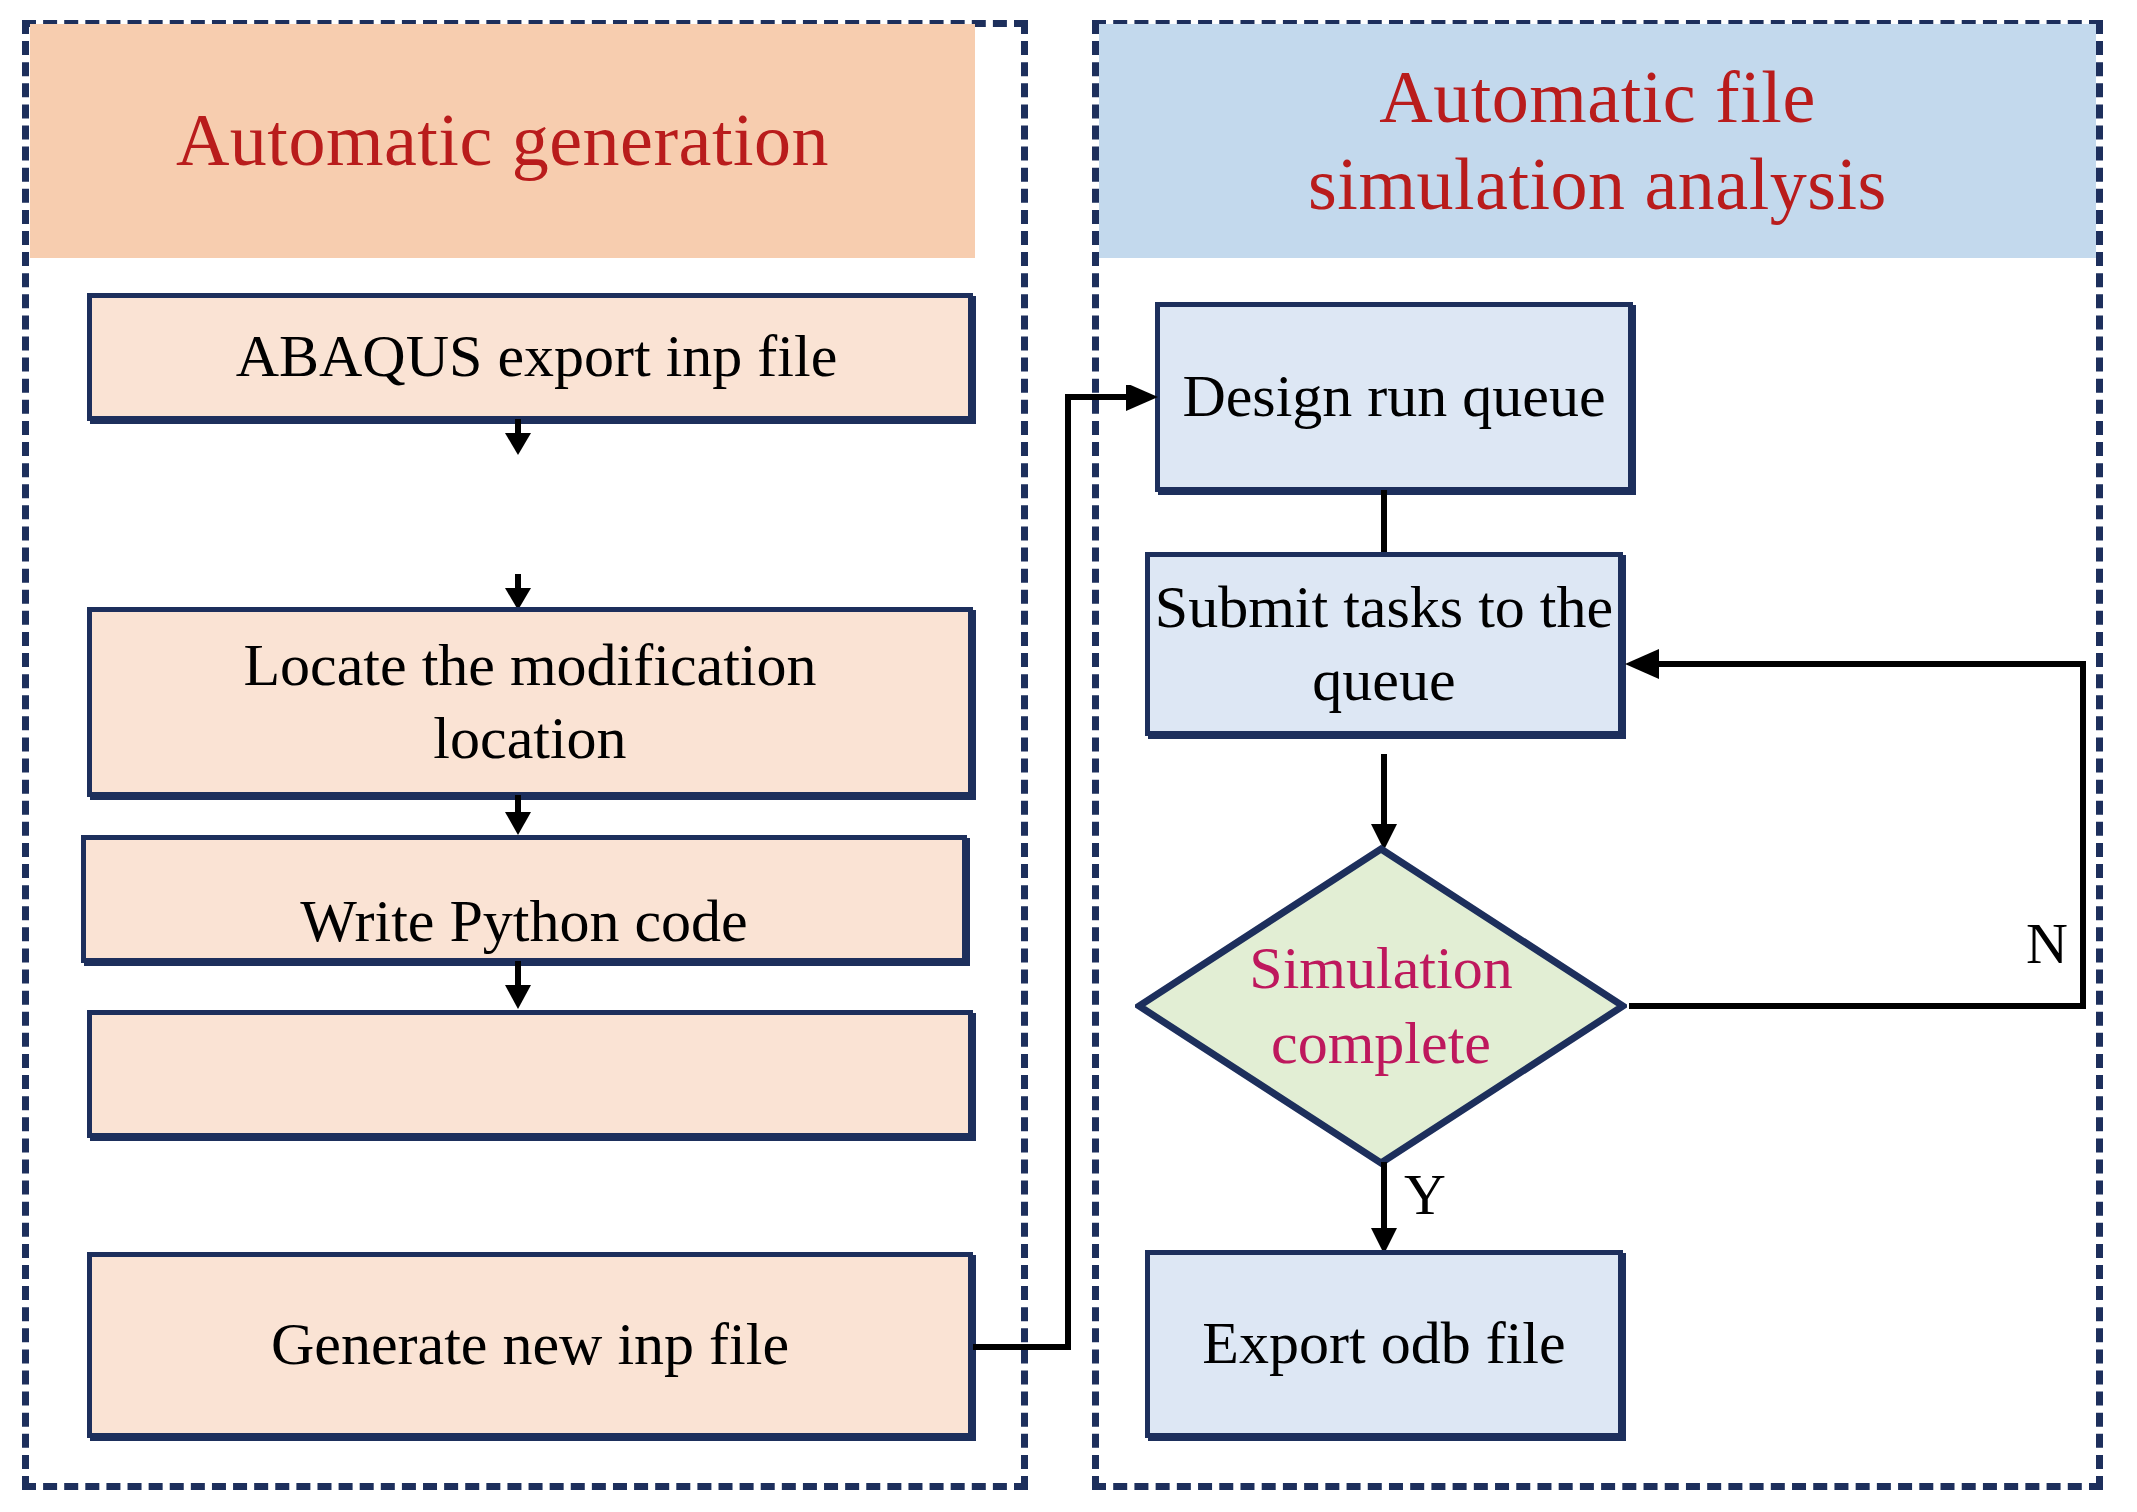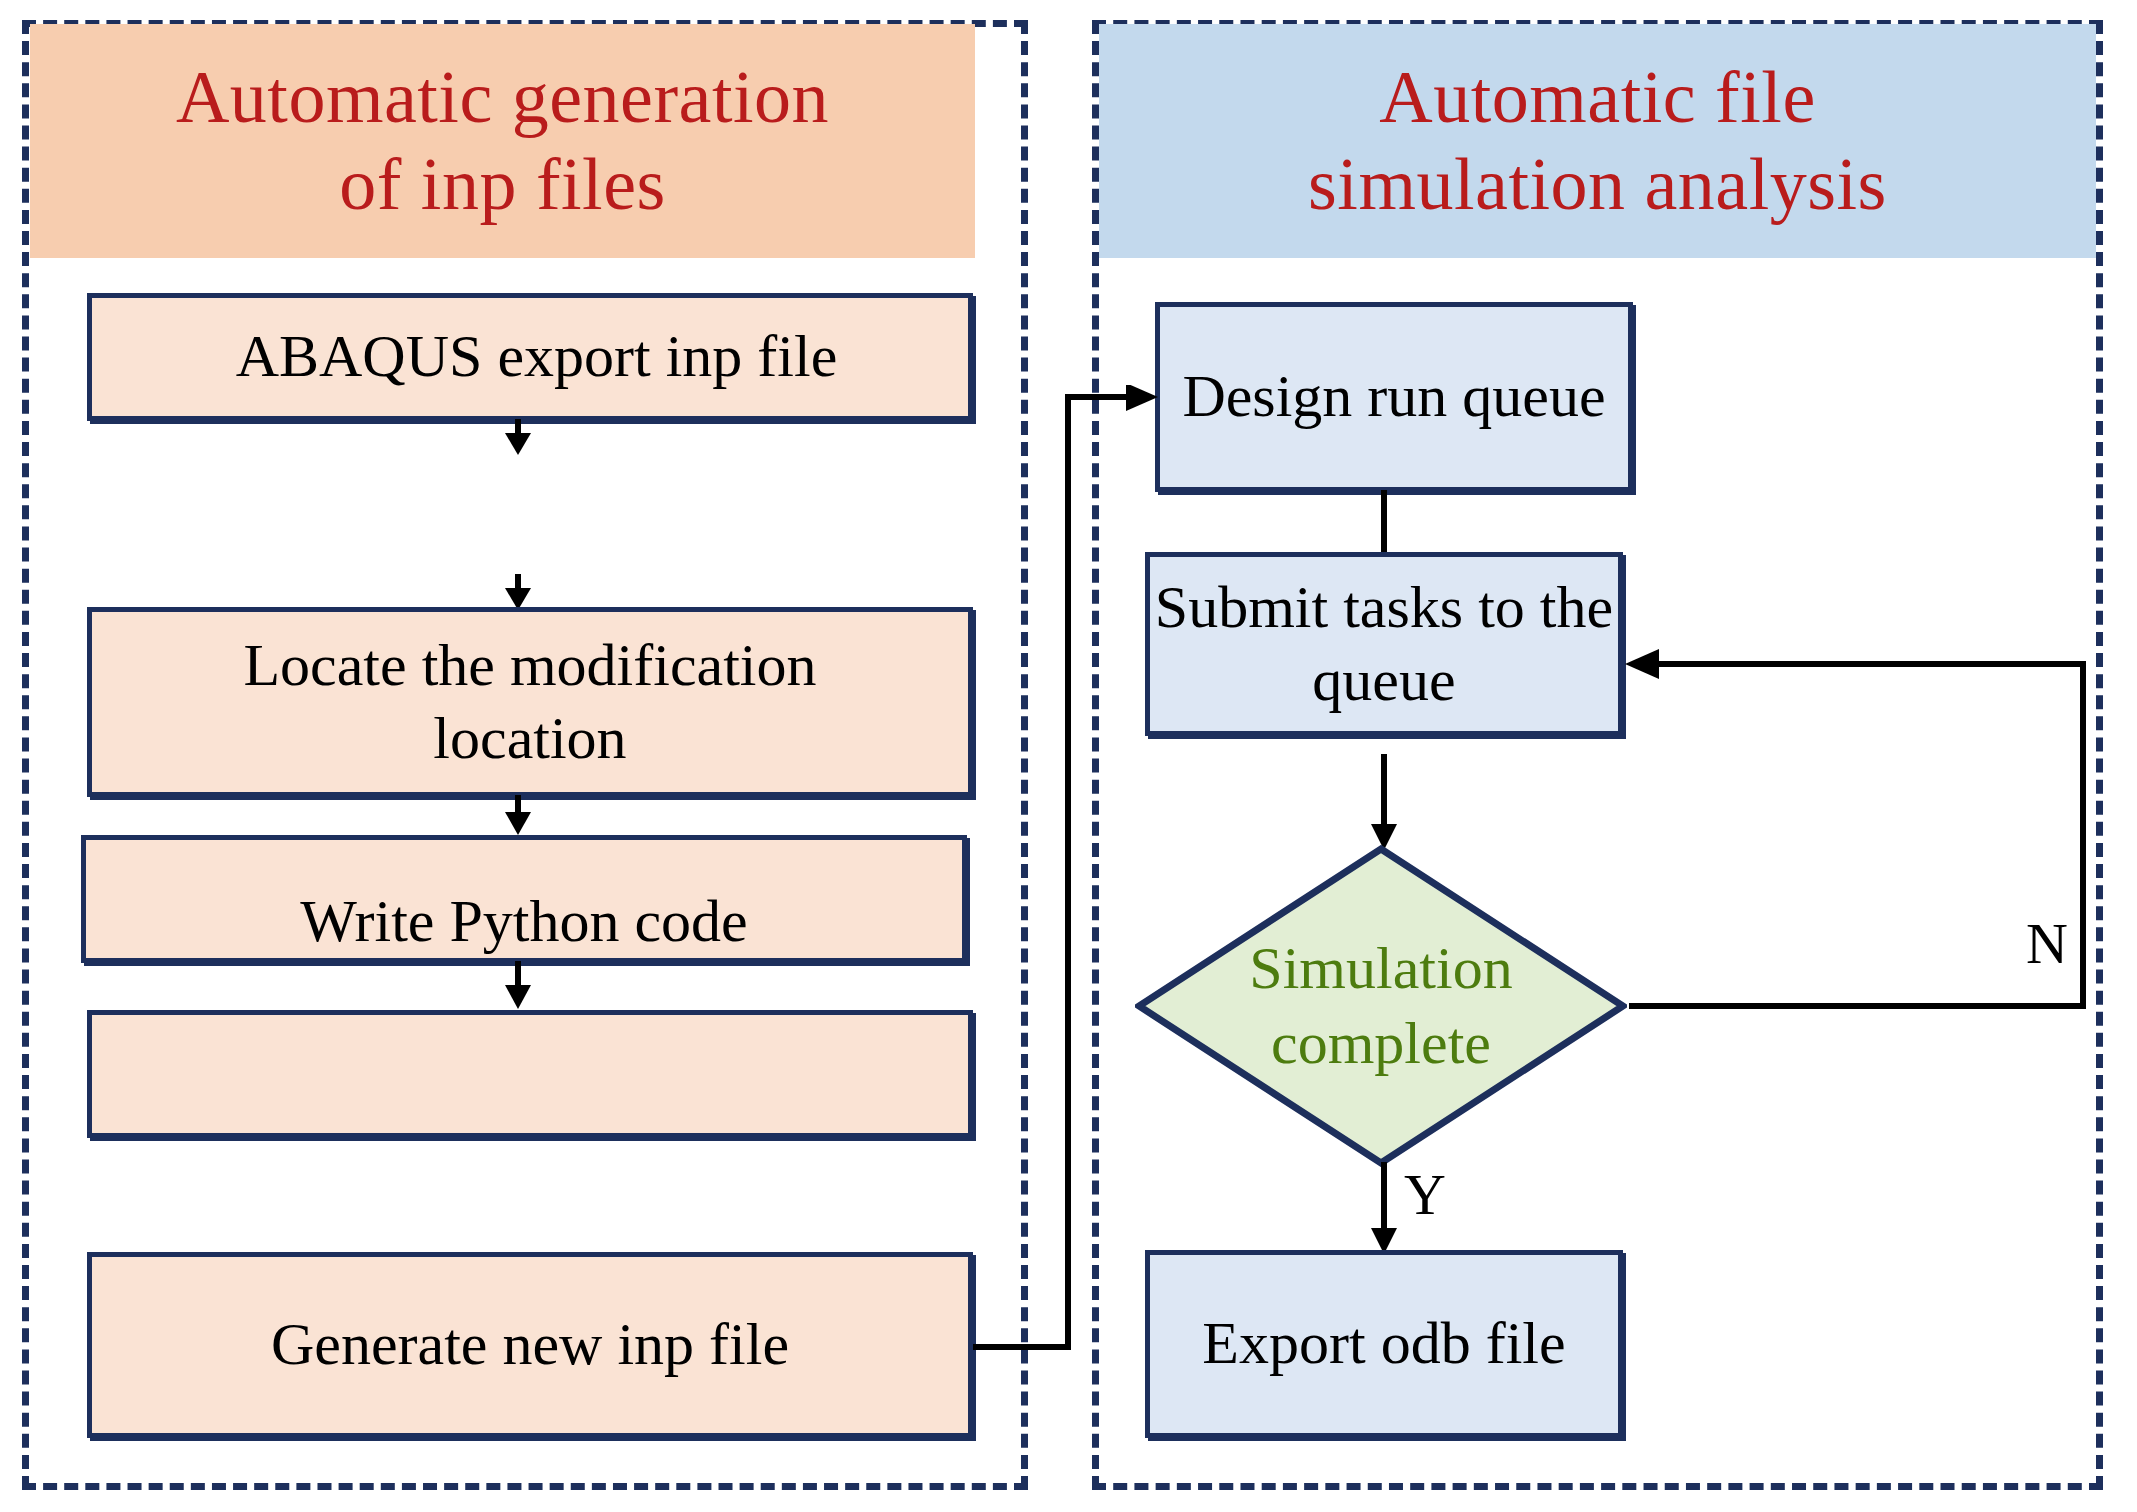--- a/index.html
+++ b/index.html
@@ -76,21 +76,21 @@
     top: 0;
     width: 100%;
     height: 100%;
     display: flex;
     flex-direction: column;
     align-items: center;
     justify-content: center;
     text-align: center;
     font-size: 60px;
     line-height: 1.25;
-    color: #4d7c0f;
+    color: #be185d;
     pointer-events: none;
   }
 
   
   .conn {
     position: absolute;
     pointer-events: none;
   }
   .conn svg { display: block; }
 
@@ -104,21 +104,20 @@
 </head>
 <body>
 
 <div id="canvas">
 
   <div class="panel" style="left:22px; top:20px; width:1006px; height:1470px;"></div>
 
   <div class="panel-header header-orange" style="left:30px; top:24px; width:945px; height:234px;">
     <span>
       <span>Automatic generation</span><br>
-      <span>of inp files</span>
     </span>
   </div>
 
   <div class="node node-orange" style="left:87px; top:293px; width:886px; height:128px;padding-left:13px;">
     <span>ABAQUS export inp file</span>
   </div>
 
   <div class="conn" style="left:498px; top:419px;">
     <svg width="40" height="36" viewBox="0 0 40 36" aria-hidden="true">
       <line x1="20" y1="0" x2="20" y2="22" stroke="#000000" stroke-width="6"></line>

